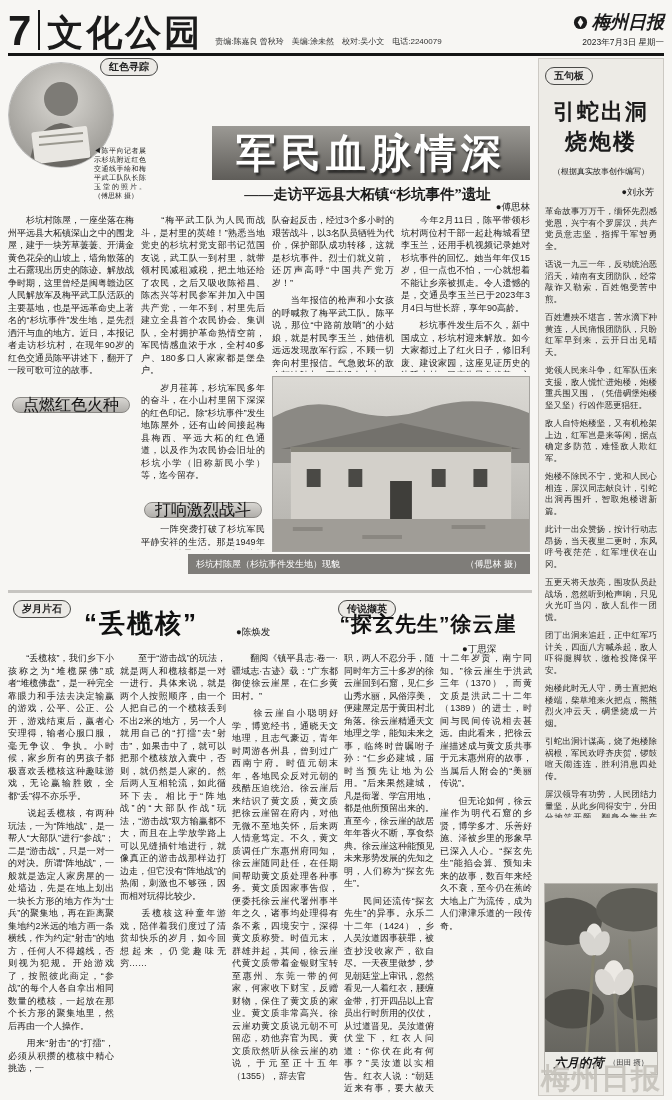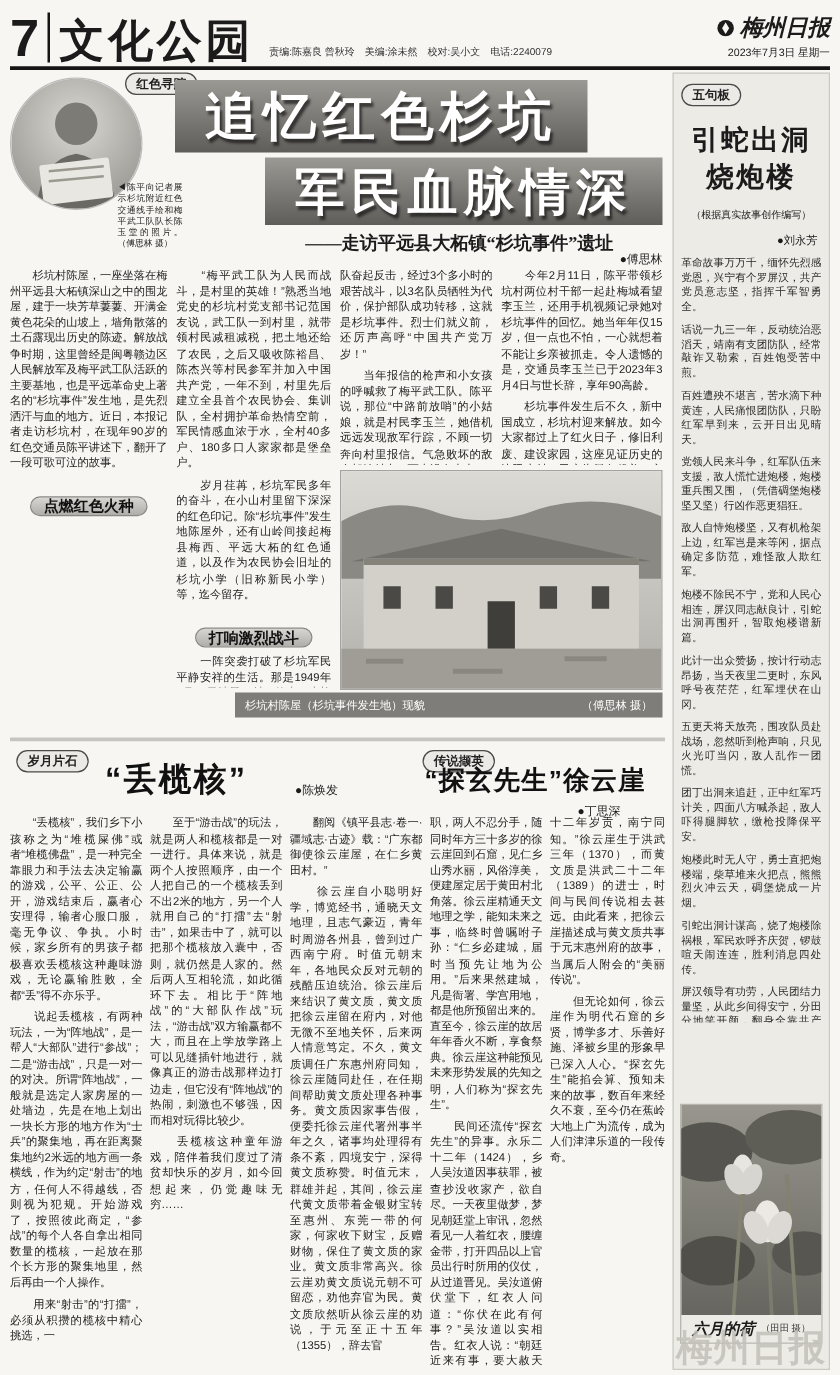--- a/index.html
+++ b/index.html
@@ -16,21 +16,21 @@
   .credits{font-size:8px;color:#333;margin:0 0 3px 12px;white-space:nowrap;}
   .h-right{text-align:right;padding-bottom:1px;}
   .masthead{display:flex;align-items:center;justify-content:flex-end;gap:4px;
             font-family:"Liberation Serif",serif;font-weight:bold;font-size:18px;font-style:italic;}
   .dateline{font-size:8.5px;color:#222;margin-top:3px;}
   
   .badge{position:absolute;display:inline-block;padding:1px 8px;border:1.5px solid #4a4a48;
          border-radius:9px;background:#eceae6;font-weight:bold;font-size:10px;color:#222;white-space:nowrap;}
   .subhead{display:block;margin:20px auto 5px;padding:1px 10px;width:fit-content;
            background:linear-gradient(#d8d6d2,#b0aeaa);border:1px solid #8a8884;border-radius:9px;
-           font-weight:bold;font-size:12px;color:#111;}
+           font-weight:normal;font-size:16px;color:#111;}
   
   .banner{position:absolute;display:flex;align-items:center;justify-content:center;
           background:linear-gradient(180deg,#9b9994,#5f5d59);color:#fff;font-weight:900;
           letter-spacing:5px;text-shadow:2px 3px 2px rgba(15,15,15,.65);}
   #banner1{left:140px;top:64px;width:330px;height:58px;font-size:42px;}
   #banner2{left:212px;top:126px;width:318px;height:54px;font-size:40px;}
   #main-subtitle{position:absolute;left:205px;top:185px;width:325px;text-align:center;
                  font-weight:bold;font-size:14.5px;font-family:Liberation Serif, serif;}
   #main-byline{position:absolute;left:440px;top:201px;width:90px;text-align:right;font-size:9.5px;}
   .portrait{position:absolute;left:8px;top:62px;width:104px;height:104px;border-radius:50%;
@@ -117,21 +117,20 @@
       <rect x="24" y="66" width="56" height="32" rx="2" fill="#e9e7e2" transform="rotate(-7 52 82)"></rect>
       <line x1="30" y1="74" x2="74" y2="70" stroke="#9a988f" stroke-width="2"></line>
       <line x1="30" y1="82" x2="74" y2="78" stroke="#9a988f" stroke-width="2"></line>
     </svg>
   </div>
   <div class="portrait-cap">
     <span>◀陈平向记者展示杉坑附近红色交通线手绘和梅平武工队队长陈玉堂的照片。</span>
     <span>（傅思林 摄）</span>
   </div>
 
-  <div class="banner" id="banner1">追忆红色杉坑</div>
   <div class="banner" id="banner2">军民血脉情深</div>
   <div id="main-subtitle">——走访平远县大柘镇“杉坑事件”遗址</div>
   <div id="main-byline">●傅思林</div>
 
   <div class="col" id="mcol1">
     <p>　　杉坑村陈屋，一座坐落在梅州平远县大柘镇深山之中的围龙屋，建于一块芳草萋萋、开满金黄色花朵的山坡上，墙角散落的土石露现出历史的陈迹。解放战争时期，这里曾经是闽粤赣边区人民解放军及梅平武工队活跃的主要基地，也是平远革命史上著名的“杉坑事件”发生地，是先烈洒汗与血的地方。近日，本报记者走访杉坑村，在现年90岁的红色交通员陈平讲述下，翻开了一段可歌可泣的故事。</p>
     <span class="subhead">点燃红色火种</span>
   </div>
   <div class="col" id="mcol2">
     <p>　　“梅平武工队为人民而战斗，是村里的英雄！”熟悉当地党史的杉坑村党支部书记范国友说，武工队一到村里，就带领村民减租减税，把土地还给了农民，之后又吸收陈裕昌、陈杰兴等村民参军并加入中国共产党，一年不到，村里先后建立全县首个农民协会、集训队，全村拥护革命热情空前，军民情感血浓于水，全村40多户、180多口人家家都是堡垒户。</p>

